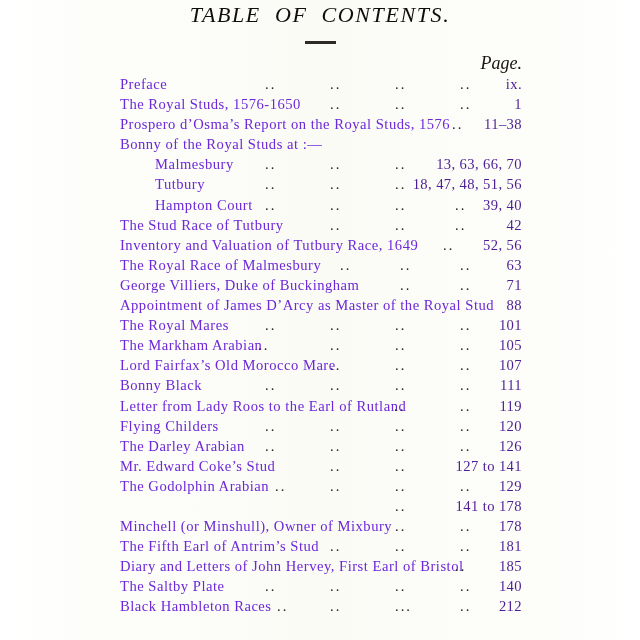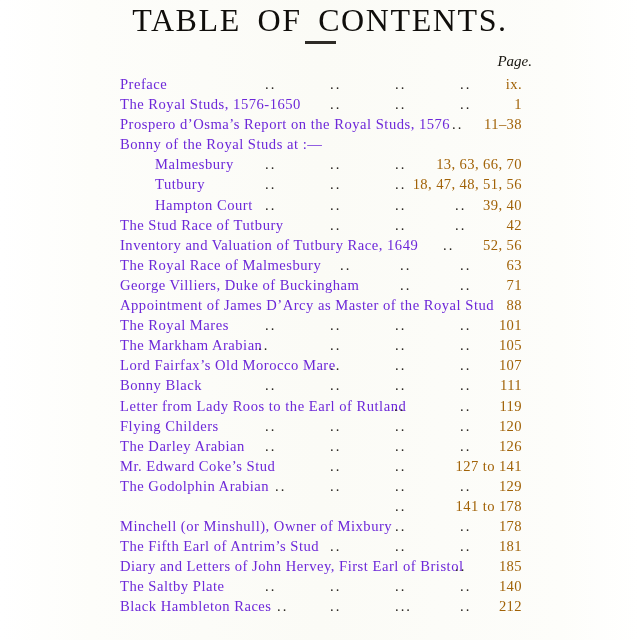--- a/index.html
+++ b/index.html
@@ -24,41 +24,42 @@
     background:
       linear-gradient(90deg, #ffffff 0px, #fdfdfa 90px, #fbfbf6 320px, #fdfdfa 560px, #ffffff 640px);
   }
   
   #title {
     position: absolute;
     left: 0;
     top: 2px;
     width: 640px;
     text-align: center;
-    font-size: 32px;
+    font-size: 22px;
     letter-spacing: 1.6px;
     word-spacing: 7px;
     color: #100e0b;
     white-space: nowrap;
+    font-style: italic;
   }
   #title-rule {
     position: absolute;
     left: 305px;
     top: 41px;
     width: 31px;
     height: 3px;
     background: #2e2b26;
   }
   
   #page-head {
     position: absolute;
-    right: 108px;
+    right: 118px;
     top: 53px;
     font-style: italic;
-    font-size: 15px;
+    font-size: 18px;
     color: #17150f;
   }
   
   #contents {
     position: absolute;
     left: 0;
     top: 76px;
     width: 640px;
   }
   .row {
@@ -79,21 +80,21 @@
     left: 155px;
   }
   .pages {
     position: absolute;
     right: 118px;
     top: 0;
     font-size: 14.6px;
     letter-spacing: 0.4px;
     white-space: nowrap;
     text-align: right;
-    color: #a16207;
+    color: #4c1d95;
   }
   .leader {
     position: absolute;
     top: 0;
     font-size: 14.6px;
     letter-spacing: 2.0px;
     color: #2a2722;
     white-space: nowrap;
   }
 </style>

